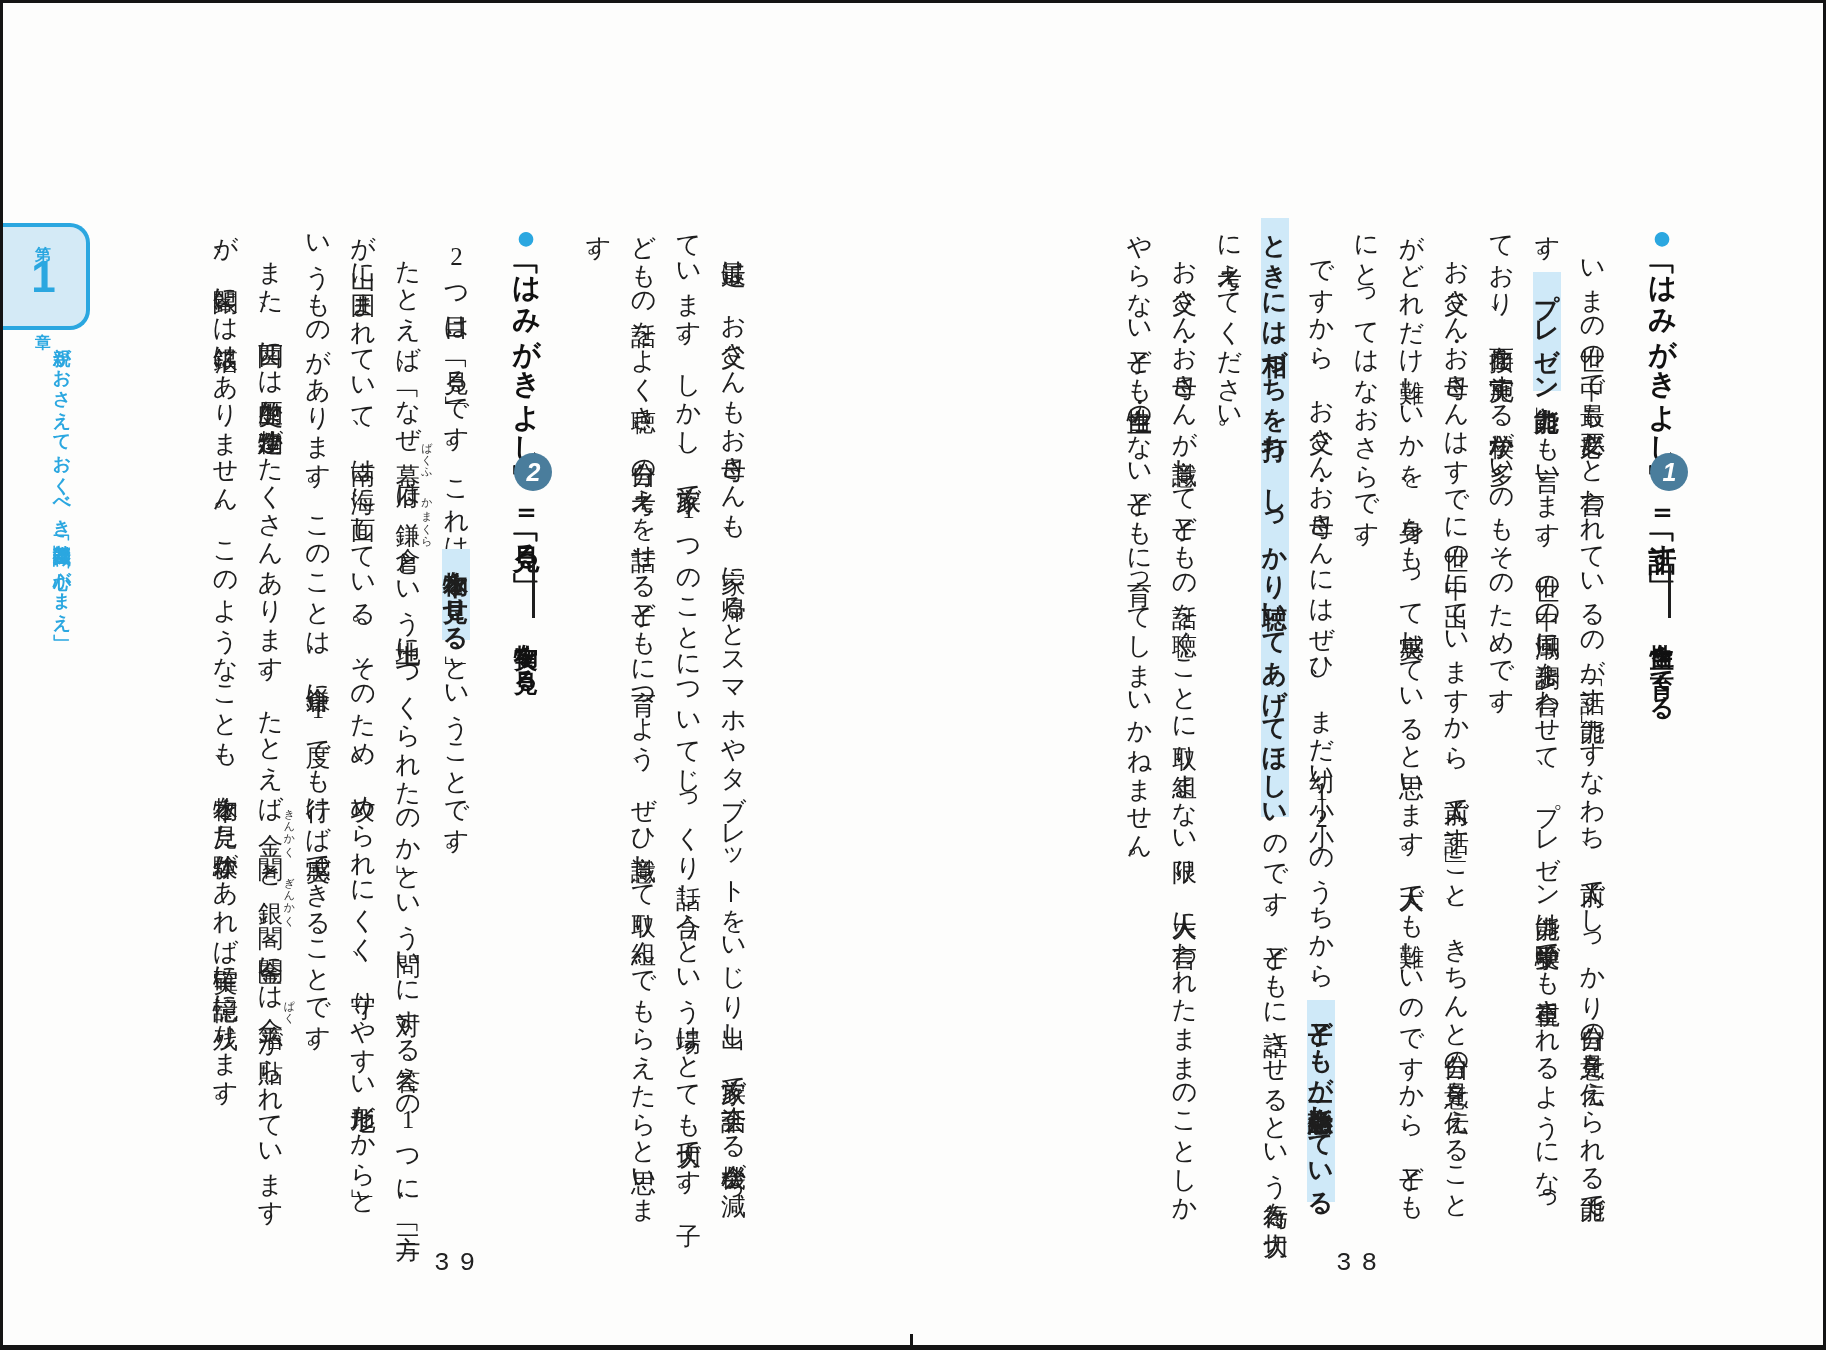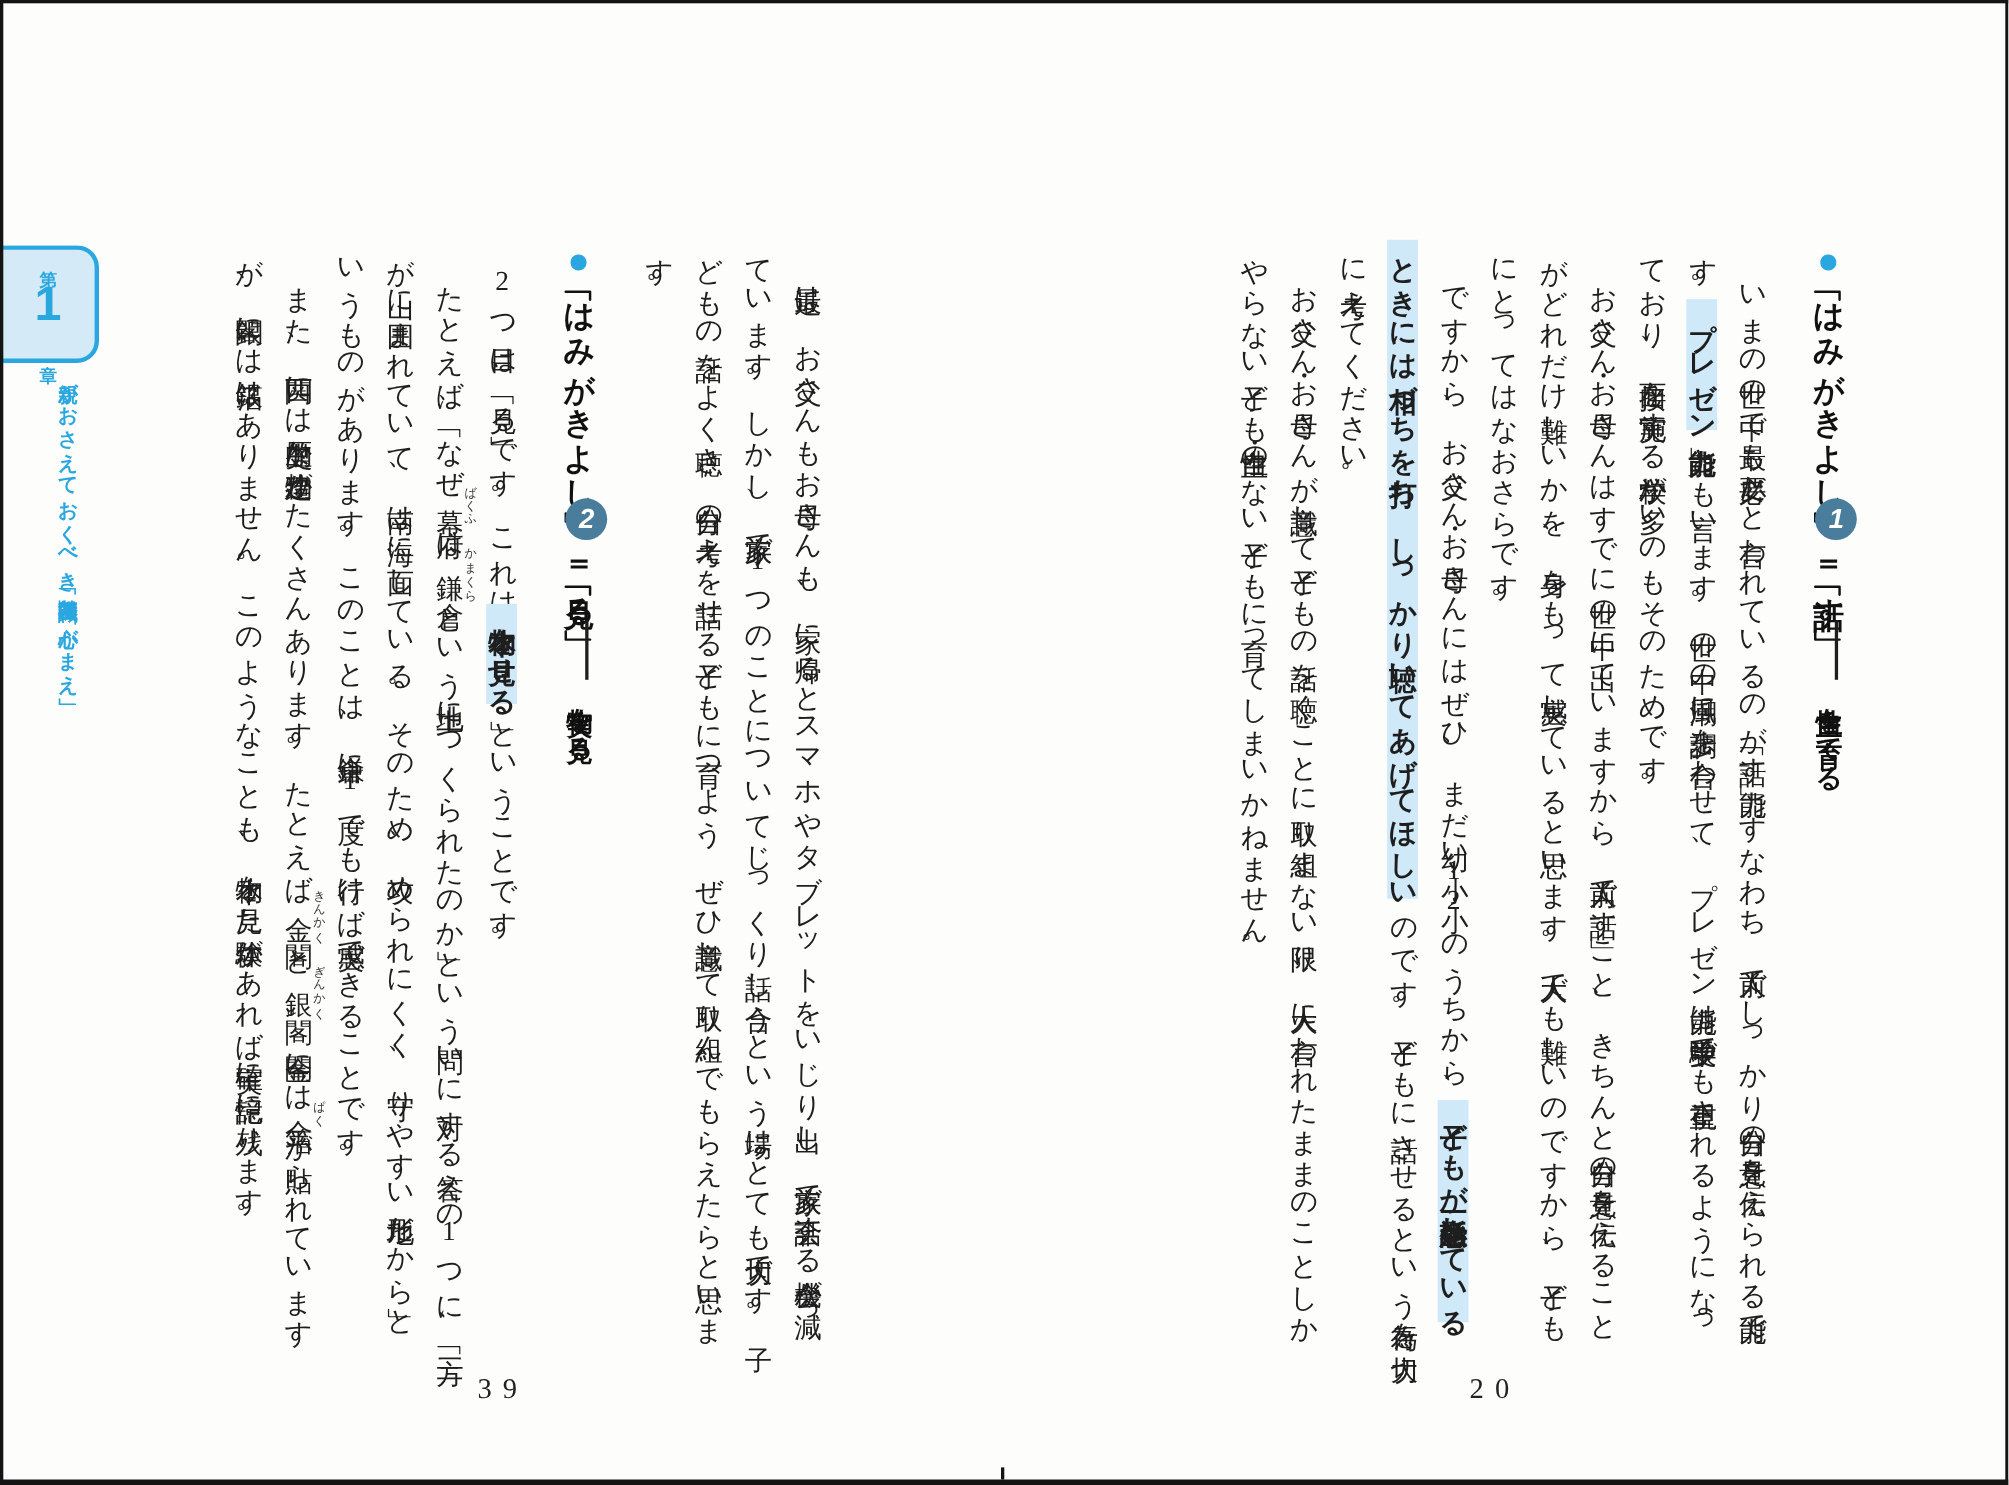--- a/index.html
+++ b/index.html
@@ -83,21 +83,21 @@
     position:absolute;left:50px;top:334px;
     writing-mode:vertical-rl;-webkit-writing-mode:vertical-rl;
     text-orientation:upright;-webkit-text-orientation:upright;
     color:var(--accent-blue);font-family:"Liberation Sans","DejaVu Sans",sans-serif;
     font-weight:700;font-size:18px;letter-spacing:1px;z-index:5;
   }
 
   
   .pageno{
     position:absolute;top:1248px;color:#222;
-    font-family:Liberation Serif, serif;
+    font-family:Liberation Mono, monospace;
     font-size:26px;letter-spacing:10px;
   }
   .pageno-left{left:434px;}
   .pageno-right{left:1336px;}
 </style>
 </head>
 <body>
 
 <div class="spread">
 
@@ -135,16 +135,16 @@
     <div class="headline">
       <span class="bullet">●</span><span class="h-title">「はみがきよし」</span><span class="num-badge"><i>2</i></span><span class="h-part">＝「</span><span class="h-emph">見</span><span class="h-part">る」</span><span class="h-dash"></span><span class="h-sub">実物を見る</span>
     </div>
     <div class="paras">
         <p class="para"><span>2つ目は、「見る」です。これは「</span><span class="hl">本物を見せる</span><span>」ということです。</span></p>
         <p class="para"><span>たとえば、「なぜ</span><ruby>幕府<rt>ばくふ</rt></ruby><span>は</span><ruby>鎌倉<rt>かまくら</rt></ruby><span>という土地につくられたのか」という問いに対する答えの1つに、「三方が山に囲まれていて、南は海に面している。そのため、攻められにくく、守りやすい地形だから」というものがあります。このことは、鎌倉に1度でも行けば実感できることです。</span></p>
         <p class="para"><span>また、関西には歴史的な建造物がたくさんあります。たとえば</span><ruby>金閣<rt>きんかく</rt></ruby><span>と</span><ruby>銀閣<rt>ぎんかく</rt></ruby><span>。金閣には金</span><ruby>箔<rt>ぱく</rt></ruby><span>が貼られていますが、銀閣には銀箔はありません。このようなことも、本物を見た体験があれば確実に記憶に残ります。</span></p>
       </div>
   </section>
 
-  <div class="pageno pageno-right">20</div>
+  <div class="pageno pageno-right">38</div>
   <div class="pageno pageno-left">39</div>
 
 </div>
 
 </body></html>

